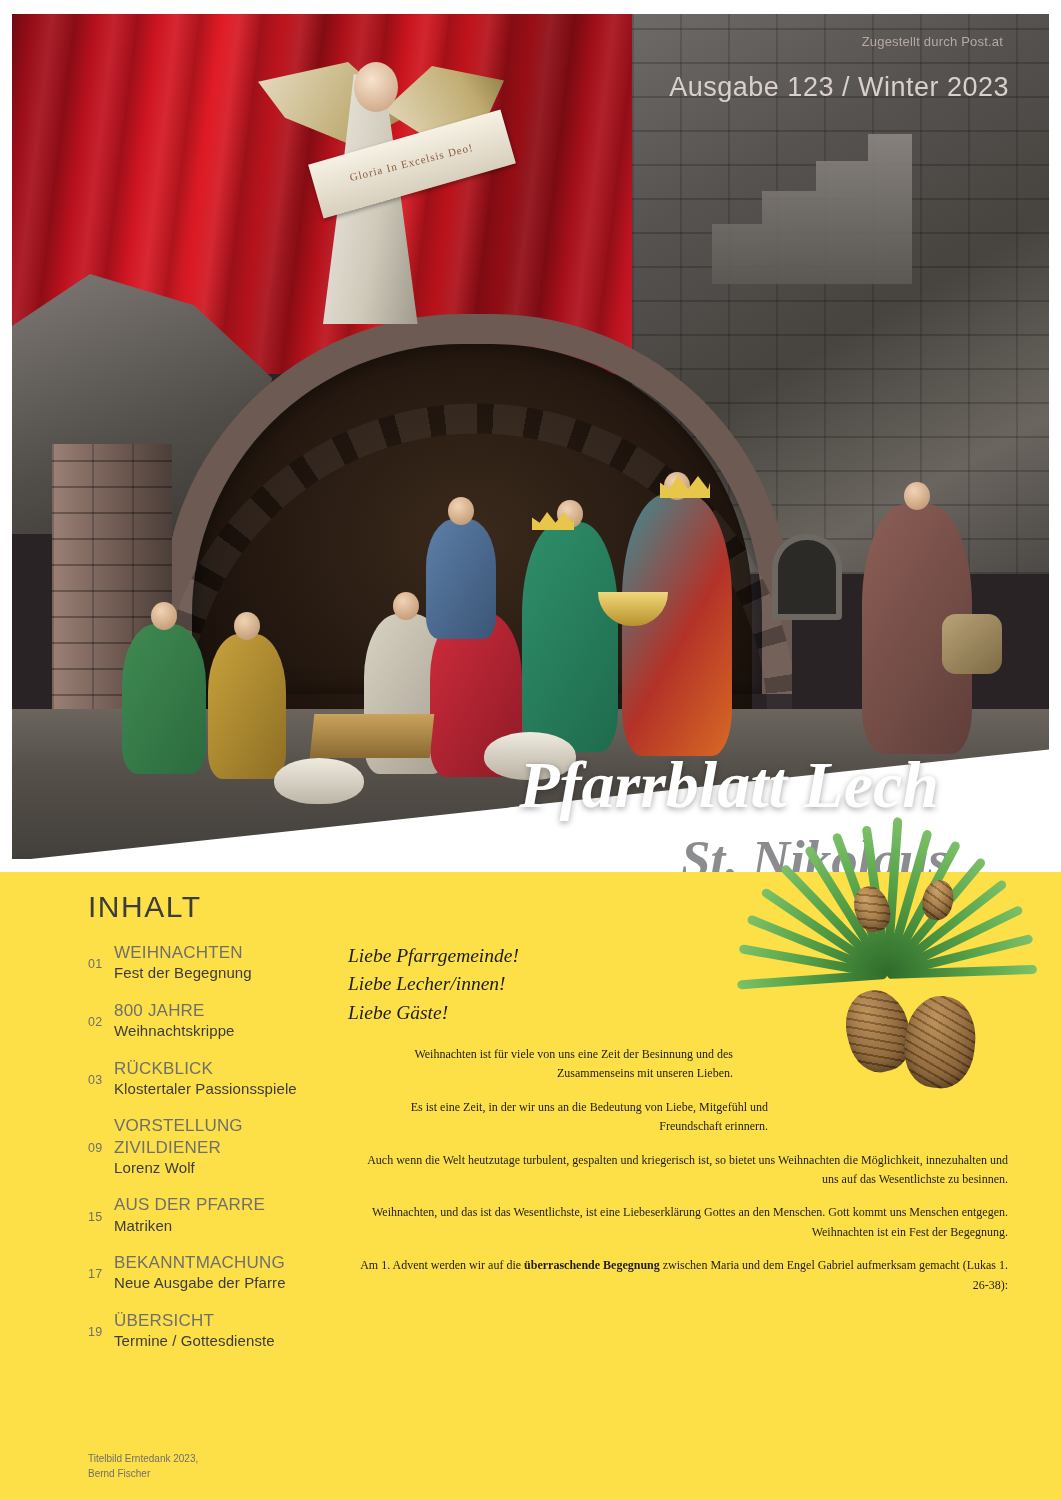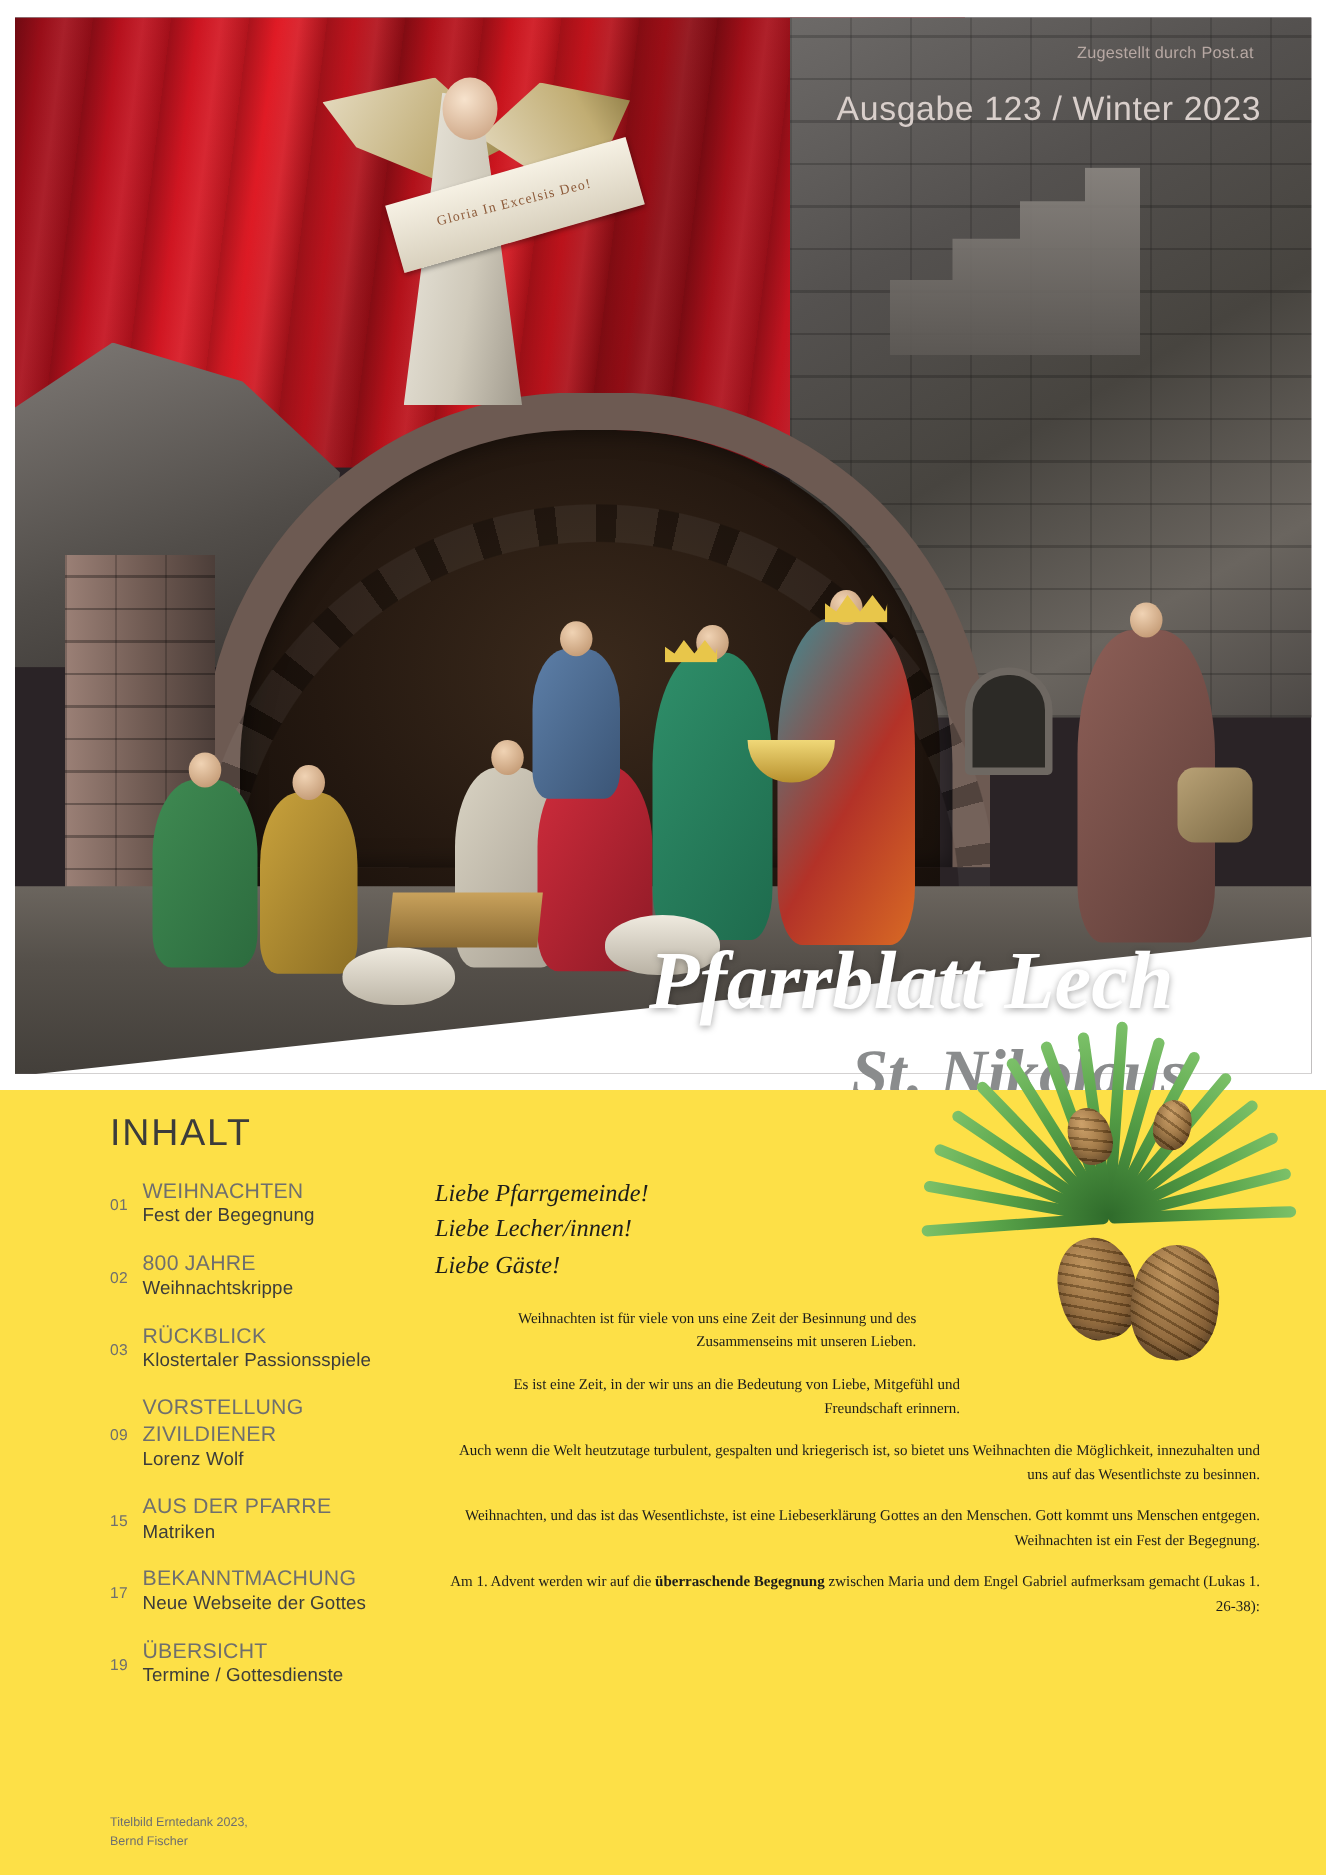--- a/index.html
+++ b/index.html
@@ -476,21 +476,21 @@
       <div class="toc-text">
         <div class="toc-title">AUS DER PFARRE</div>
         <div class="toc-sub">Matriken</div>
       </div>
     </div>
 
     <div class="toc-row">
       <div class="toc-num">17</div>
       <div class="toc-text">
         <div class="toc-title">BEKANNTMACHUNG</div>
-        <div class="toc-sub">Neue Webseite der Gottes</div>
+        <div class="toc-sub">Neue Ausgabe der Pfarre</div>
       </div>
     </div>
 
     <div class="toc-row">
       <div class="toc-num">19</div>
       <div class="toc-text">
         <div class="toc-title">ÜBERSICHT</div>
         <div class="toc-sub">Termine / Gottesdienste</div>
       </div>
     </div>

